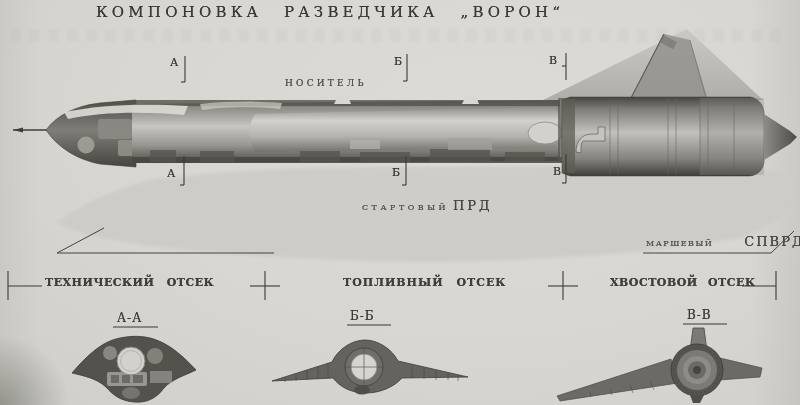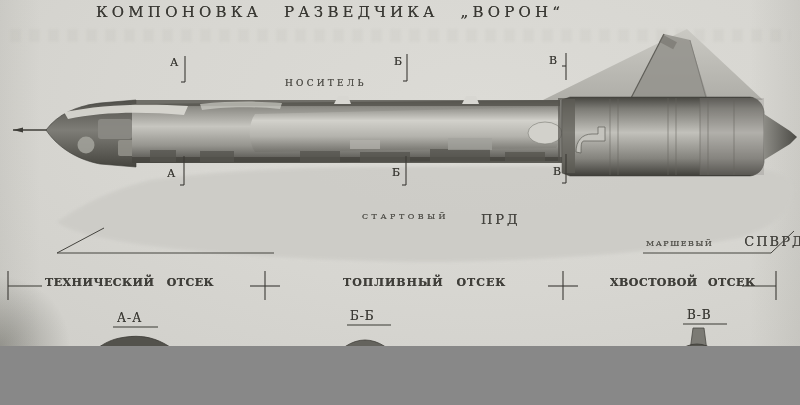--- a/index.html
+++ b/index.html
@@ -1,35 +1,35 @@
 <!DOCTYPE html>
 <html><head>
 <meta charset="utf-8">
 <style>
   html,body{margin:0;padding:0;background:#888;}
   .page{
-    position:relative;width:800px;height:346px;overflow:hidden;
+    position:relative;width:800px;height:405px;overflow:hidden;
     font-family:"DejaVu Serif", "Liberation Serif", serif;
     background:
       radial-gradient(circle at 0% 100%, rgba(70,70,62,.40), rgba(70,70,62,0) 70px),
       linear-gradient(90deg, rgba(120,120,112,.10), rgba(120,120,112,0) 40px),
       linear-gradient(270deg, rgba(110,110,102,.12), rgba(110,110,102,0) 50px),
       radial-gradient(ellipse at 60% 30%, #dcdbd6 0%, #d7d6d1 55%, #d0cfca 100%);
   }
   .lbl{position:absolute;color:#3e3d38;white-space:nowrap;line-height:1;text-shadow:0 0 .4px rgba(62,61,56,.8);}
   .title{left:96px;top:5px;font-size:15px;letter-spacing:4.2px;word-spacing:13px;color:#393833;}
   .smudge{position:absolute;left:10px;top:29px;width:780px;height:13px;opacity:.45;filter:blur(1.6px);
     background:repeating-linear-gradient(90deg, rgba(146,146,138,.16) 0 11px, rgba(146,146,138,0) 11px 19px);}
   .carrier{left:285px;top:79px;font-size:9px;letter-spacing:3.2px;color:#52514b;}
   .mark{font-size:11px;color:#3b3a35;}
   .mkA-t{left:170px;top:57px;} .mkB-t{left:394px;top:56px;} .mkV-t{left:549px;top:55px;}
   .mkA-b{left:167px;top:168px;} .mkB-b{left:392px;top:167px;} .mkV-b{left:553px;top:166px;}
-  .booster{left:362px;top:213px;display:flex;align-items:flex-start;}
+  .booster{left:362px;top:199px;display:flex;align-items:flex-end;}
   .booster .pre{font-size:8px;letter-spacing:3.5px;color:#55544e;}
-  .booster .abbr{font-size:13px;letter-spacing:3px;margin-left:32px;color:#45443f;}
+  .booster .abbr{font-size:13px;letter-spacing:3px;margin-left:4px;color:#45443f;}
   .callout-l{left:62px;top:238px;font-size:9px;letter-spacing:.3px;word-spacing:6px;color:#4a4944;}
   .callout-r{left:646px;top:235px;display:flex;align-items:baseline;gap:22px;}
   .callout-r .pre{font-size:8px;letter-spacing:1.5px;color:#55544e;}
   .callout-r .abbr{font-size:13px;letter-spacing:2px;margin-left:9px;color:#45443f;}
   .comp{font-size:11px;font-weight:bold;color:#3f3e39;letter-spacing:.5px;word-spacing:8px;top:277px;}
   .comp1{left:45px;} .comp2{left:343px;letter-spacing:1px;} .comp3{left:610px;word-spacing:6px;}
   .sec{font-size:12px;color:#3b3a35;letter-spacing:1px;}
   .secA{left:117px;top:312px;} .secB{left:350px;top:310px;} .secV{left:687px;top:309px;}
   svg.draw{position:absolute;left:0;top:0;}
 </style>

